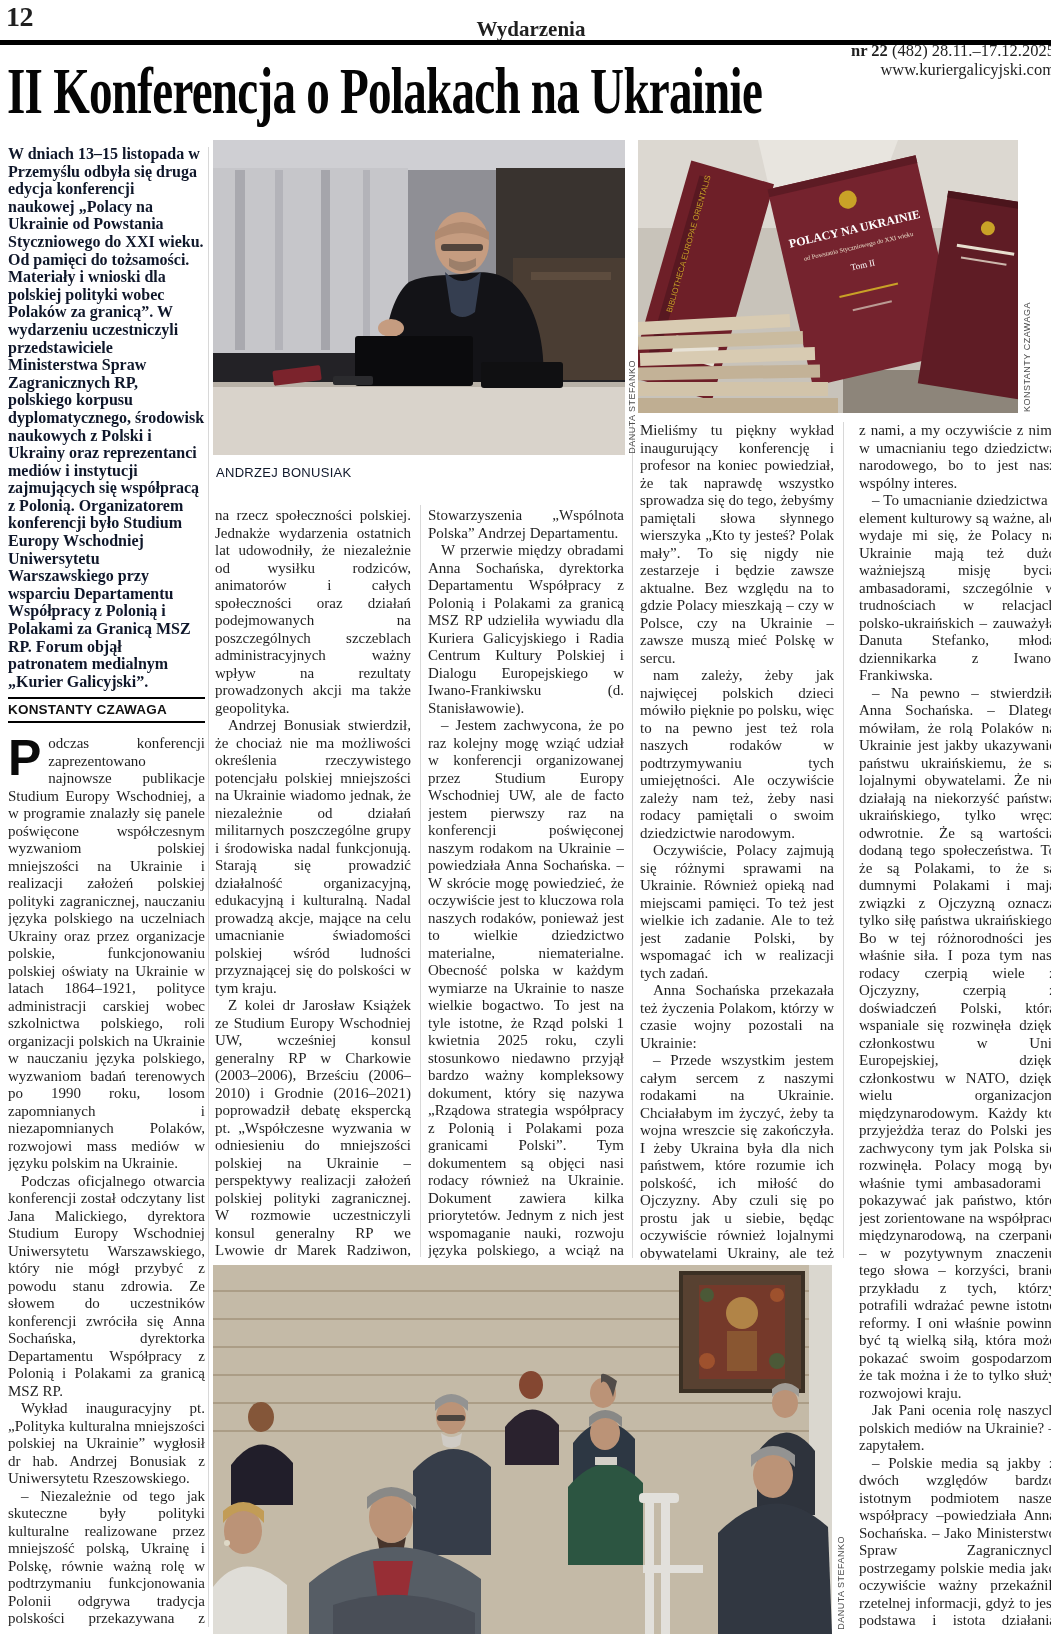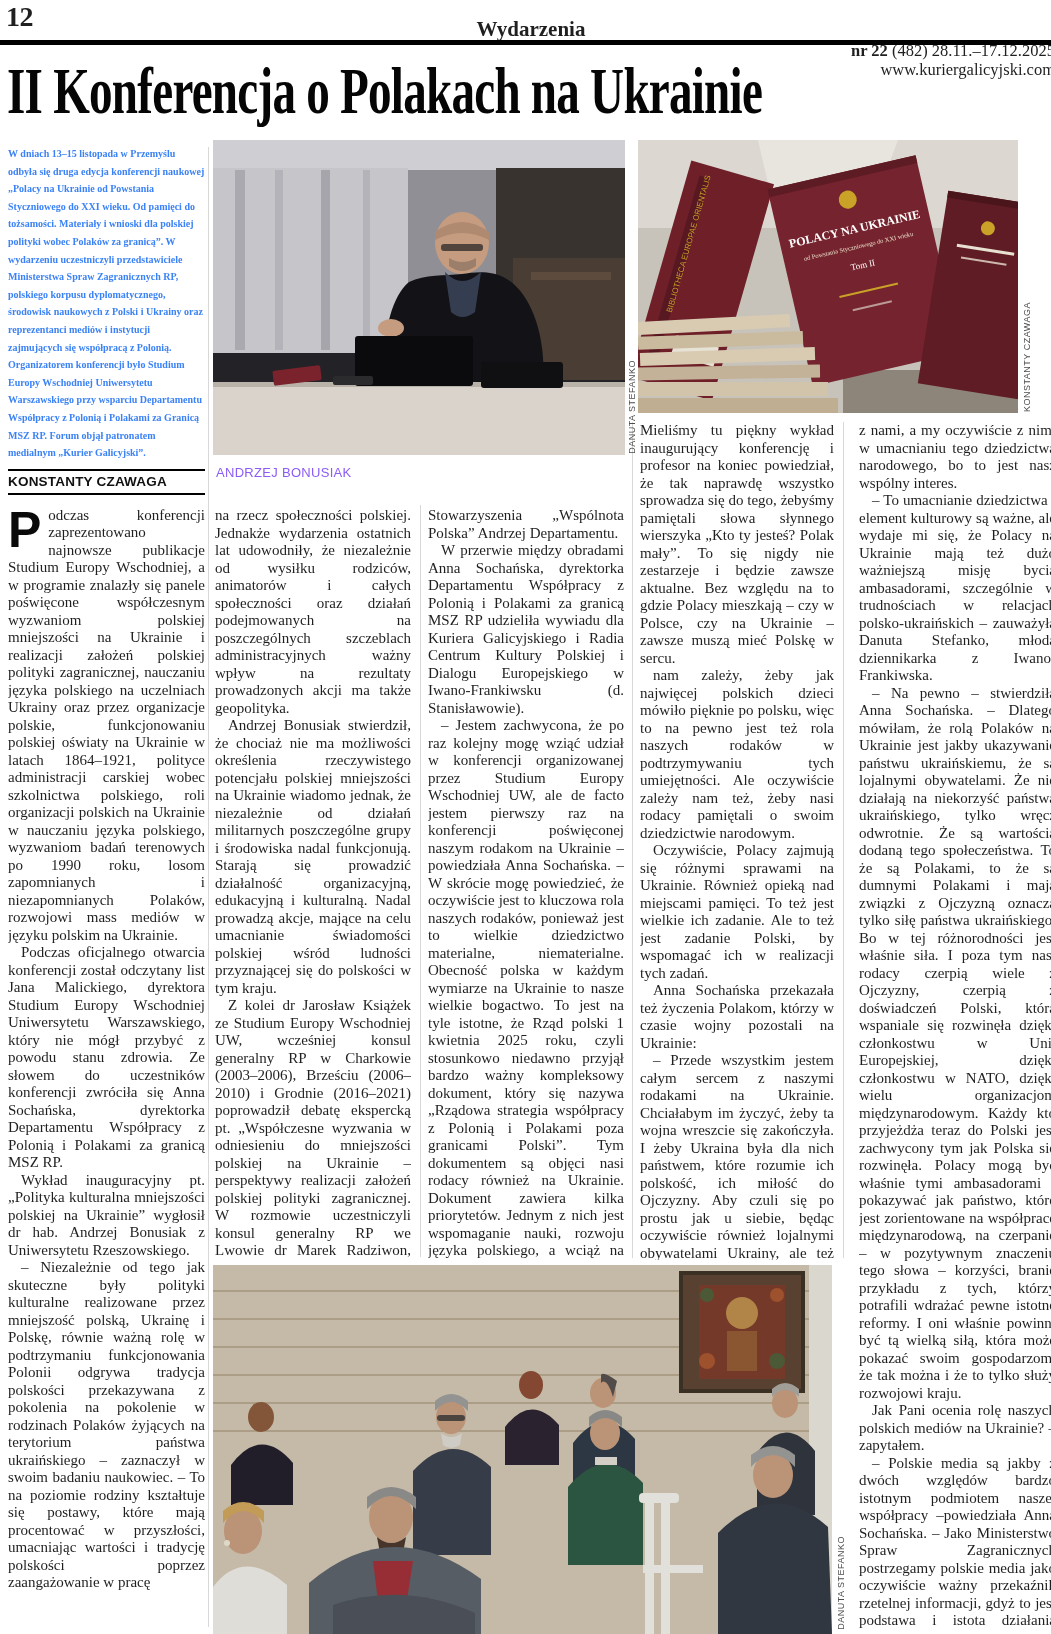--- a/index.html
+++ b/index.html
@@ -15,31 +15,31 @@
 
   
   .headline{position:absolute;left:7px;top:54px;font-size:62px;font-weight:bold;color:#050505;
             white-space:nowrap;letter-spacing:-1px;transform:scaleX(0.76) scaleY(1.05);transform-origin:left top;}
 
   
   .col{position:absolute;overflow:hidden;}
   .col p{margin:0;text-align:justify;font-size:15px;line-height:17.5px;}
   .paras p{text-indent:13px;}
   .paras.cont p:first-child{text-indent:0;}
-  .lead{font-weight:bold;font-size:10px;line-height:17.6px;color:#3b82f6;text-align:left;}
+  .lead{font-weight:bold;font-size:16px;line-height:17.6px;color:#0f172a;text-align:left;}
   .byline-box{border-top:2px solid #000;border-bottom:2px solid #000;margin:7px 0 12px 0;padding:3px 0 4px 0;
               font-family:"Liberation Sans",sans-serif;font-weight:bold;font-size:13.5px;letter-spacing:0.2px;color:#111;}
   .dropcap{float:left;font-family:"Liberation Sans",sans-serif;font-weight:900;font-size:50px;
            line-height:41px;height:49px;padding:3px 7px 0 0;color:#0a0a0a;}
 
   
   .photo{position:absolute;overflow:hidden;background:#222;}
   .photo svg{display:block;}
   .caption{position:absolute;left:216px;top:465px;font-family:"Liberation Sans",sans-serif;
-           font-size:13px;color:#8b5cf6;letter-spacing:0.3px;}
+           font-size:13px;color:#0f172a;letter-spacing:0.3px;}
   .vcredit{position:absolute;font-family:"Liberation Sans",sans-serif;font-size:9px;letter-spacing:0.5px;
            color:#4d4d4d;writing-mode:vertical-rl;transform:rotate(180deg);white-space:nowrap;}
   .colrule{position:absolute;width:1px;background:#d8d8d8;}
 </style>
 </head>
 <body>
 
 <div class="page">
 
   <div class="pagenum">12</div>

